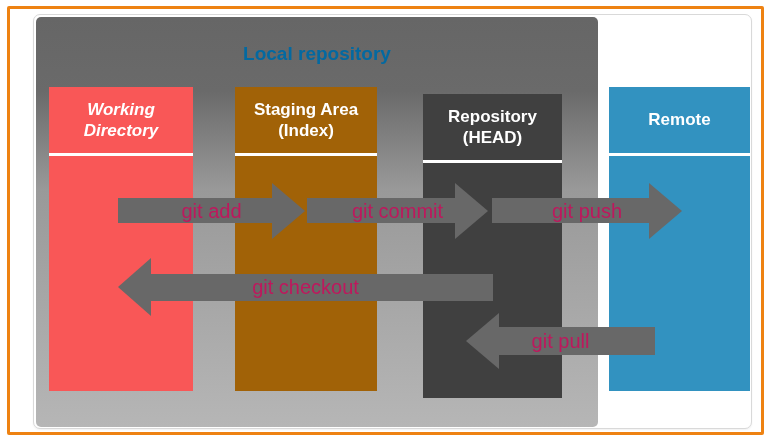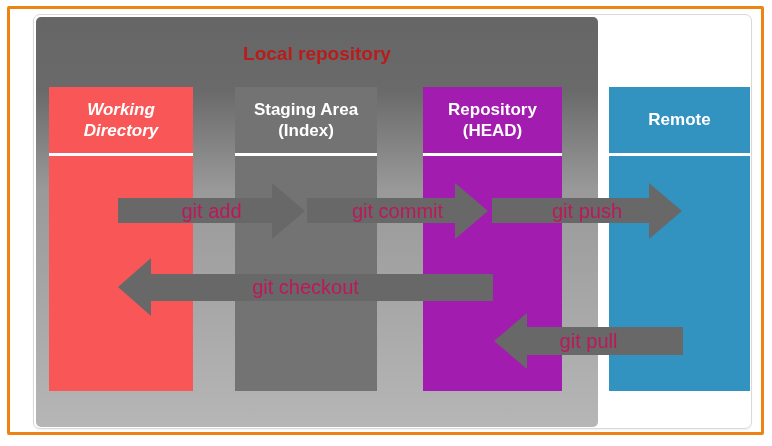--- a/index.html
+++ b/index.html
@@ -32,21 +32,21 @@
     left: 36px; top: 17px;
     width: 562px; height: 410px;
     background: linear-gradient(to bottom, #666666 0%, #6a6a6a 18%, #999999 42%, #b6b6b6 100%);
     border-radius: 5px;
   }
   .panel-title {
     position: absolute;
     left: 36px; top: 43px;
     width: 562px;
     text-align: center;
-    color: #b91c1c;
+    color: #0369a1;
     font-size: 19px;
     font-weight: bold;
   }
   .box {
     position: absolute;
     top: 87px;
     height: 304px;
   }
   .box-header {
     height: 66px;
@@ -102,21 +102,21 @@
   
   .arrow.left .shaft { left: 33px; right: 0; }
   .arrow.left .head {
     left: 0; top: 0;
     border-top: 29px solid transparent;
     border-bottom: 29px solid transparent;
     border-right: 33px solid #686868;
   }
   #arrow-git-checkout { left: 118px; top: 258px; width: 375px; height: 58px; }
   #arrow-git-checkout .shaft { top: 16px; bottom: 15px; }
-  #arrow-git-pull { left: 494px; top: 313px; width: 189px; height: 56px; }
+  #arrow-git-pull { left: 466px; top: 313px; width: 189px; height: 56px; }
   #arrow-git-pull .head {
     border-top-width: 28px;
     border-bottom-width: 28px;
   }
   #arrow-git-pull .shaft { top: 14px; bottom: 14px; }
 </style>
 </head>
 <body>
 
 <div class="stage">
@@ -127,28 +127,28 @@
 
   <div class="panel-title">Local repository</div>
 
   <div class="box" id="box-working-directory" style="background-color: rgb(249, 87, 87); font-style: italic;">
     <div class="box-header">
       <div class="box-label">Working
 Directory</div>
     </div>
   </div>
 
-  <div class="box" id="box-staging-area" style="background-color: #737373;">
+  <div class="box" id="box-staging-area" style="background-color: #a16207;">
     <div class="box-header">
       <div class="box-label">Staging Area
 (Index)</div>
     </div>
   </div>
 
-  <div class="box" id="box-repository-head" style="background-color: #a21caf;">
+  <div class="box" id="box-repository-head" style="background-color: #404040; margin-top: 7px;">
     <div class="box-header">
       <div class="box-label">Repository
 (HEAD)</div>
     </div>
   </div>
 
   <div class="box" id="box-remote" style="background-color: rgb(50, 146, 192);">
     <div class="box-header">
       <div class="box-label">Remote</div>
     </div>

